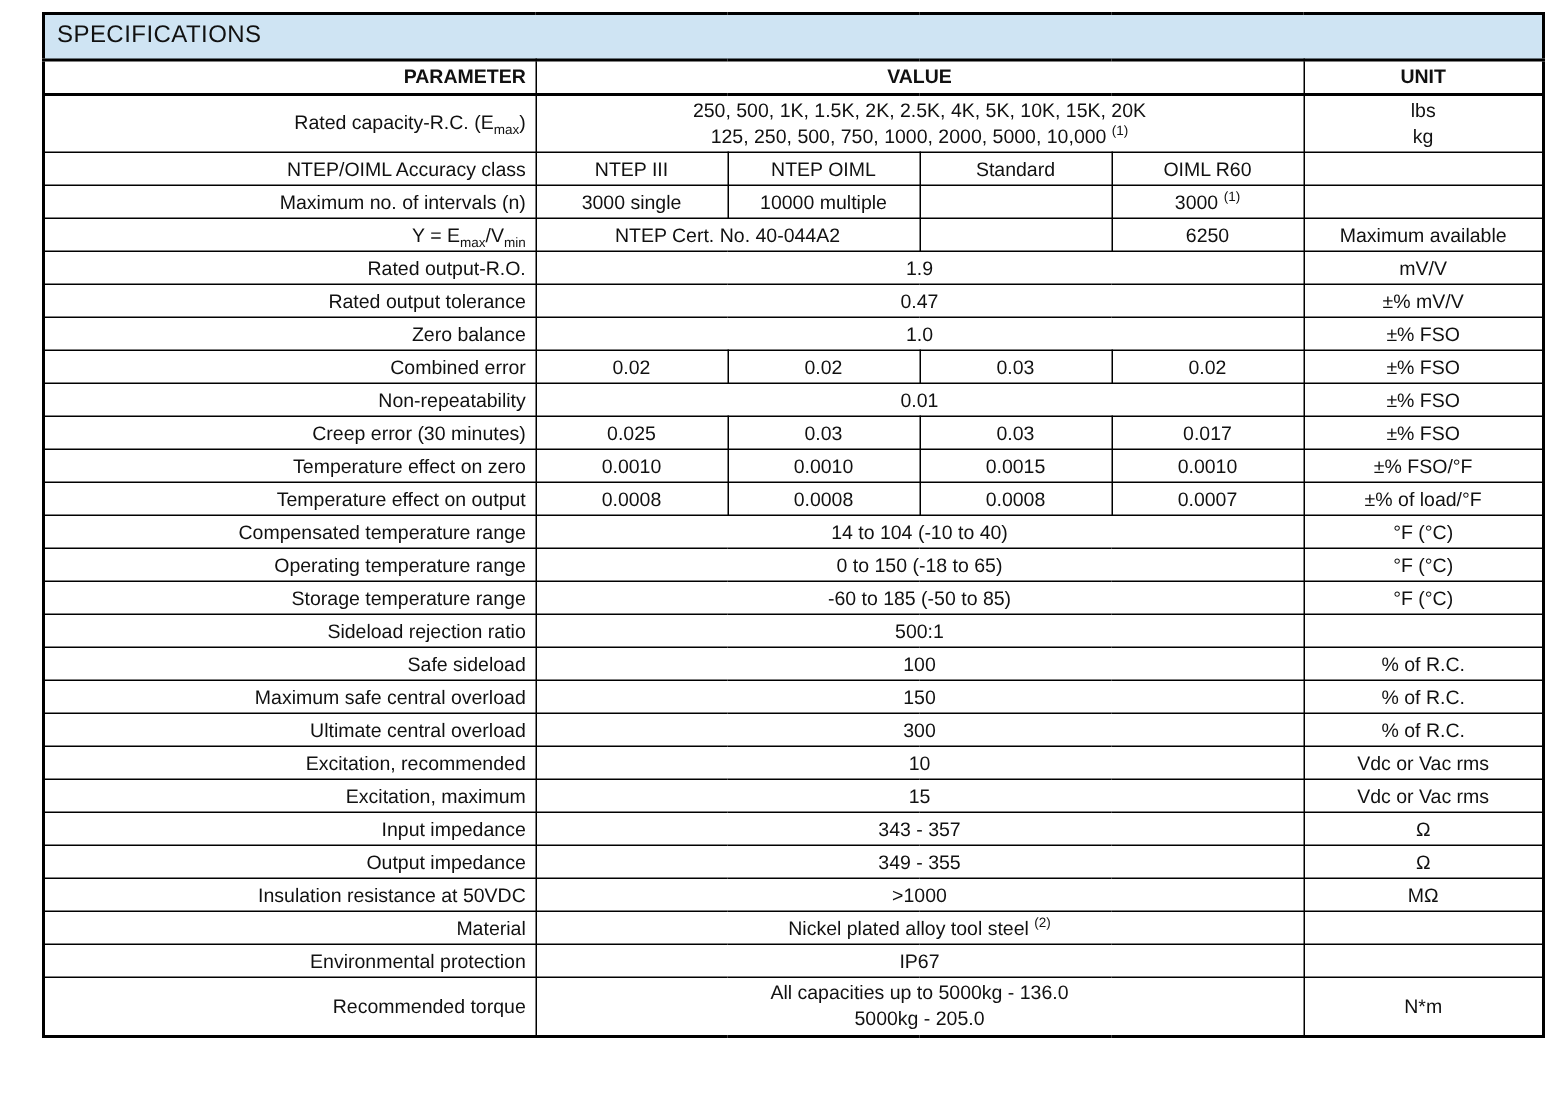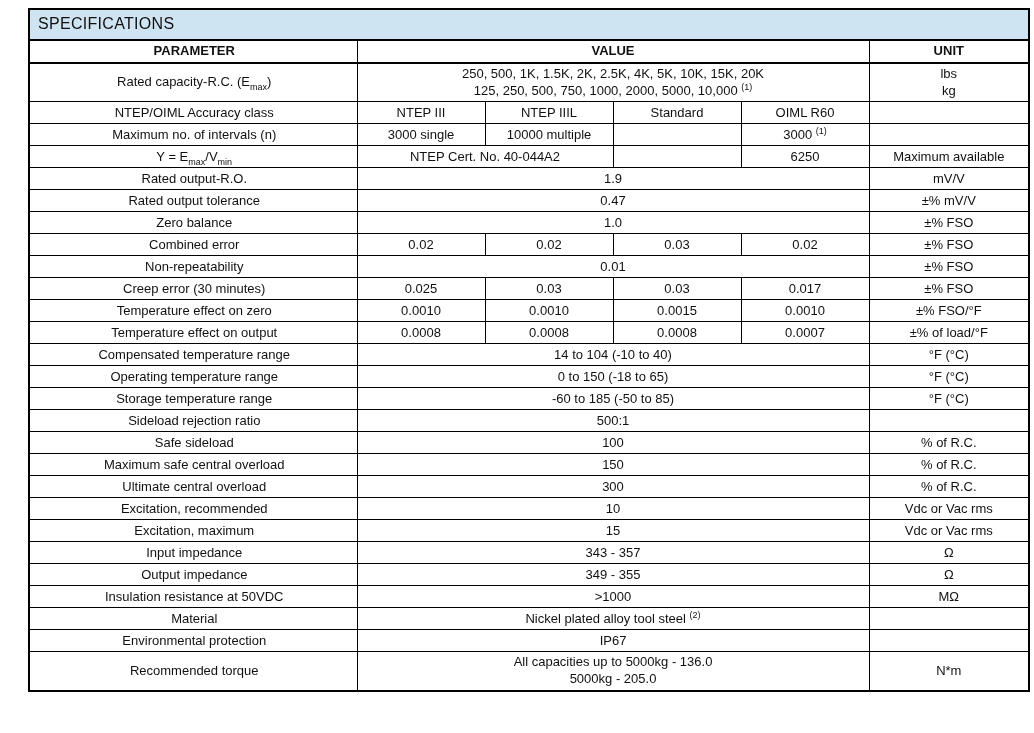--- a/index.html
+++ b/index.html
@@ -40,22 +40,22 @@
     letter-spacing: 0.3px;
     padding: 4px 8px;
     height: 24px;
     border-bottom: 2px solid var(--line);
   }
   tr.head-row td {
     font-weight: bold;
     border-bottom: 2px solid var(--line);
     height: 21px;
   }
-  tr.head-row td.head-param { text-align: center; padding-left: 8px; }
-  td.param { text-align: center; padding-left: 8px; }
+  tr.head-row td.head-param { text-align: right; padding-left: 8px; }
+  td.param { text-align: right; padding-left: 8px; }
   sup { font-size: 9px; line-height: 0; }
   sub { font-size: 9px; line-height: 0; }
 </style>
 </head>
 <body>
 
 <table class="spec">
   <colgroup>
     <col class="c-param">
     <col class="c-val">
@@ -76,21 +76,21 @@
   </tbody>
   <tbody id="rows">
       <tr>
         <td class="param">Rated capacity-R.C. (E<sub>max</sub>)</td>
         <td class="val" colspan="4">250, 500, 1K, 1.5K, 2K, 2.5K, 4K, 5K, 10K, 15K, 20K<br>125, 250, 500, 750, 1000, 2000, 5000, 10,000 <sup>(1)</sup></td>
         <td class="unit">lbs<br>kg</td>
       </tr>
       <tr>
         <td class="param">NTEP/OIML Accuracy class</td>
         <td class="val">NTEP III</td>
-        <td class="val">NTEP IIIL</td>
+        <td class="val">NTEP OIML</td>
         <td class="val">Standard</td>
         <td class="val">OIML R60</td>
         <td class="unit"></td>
       </tr>
       <tr>
         <td class="param">Maximum no. of intervals (n)</td>
         <td class="val">3000 single</td>
         <td class="val">10000 multiple</td>
         <td class="val"></td>
         <td class="val">3000 <sup>(1)</sup></td>

